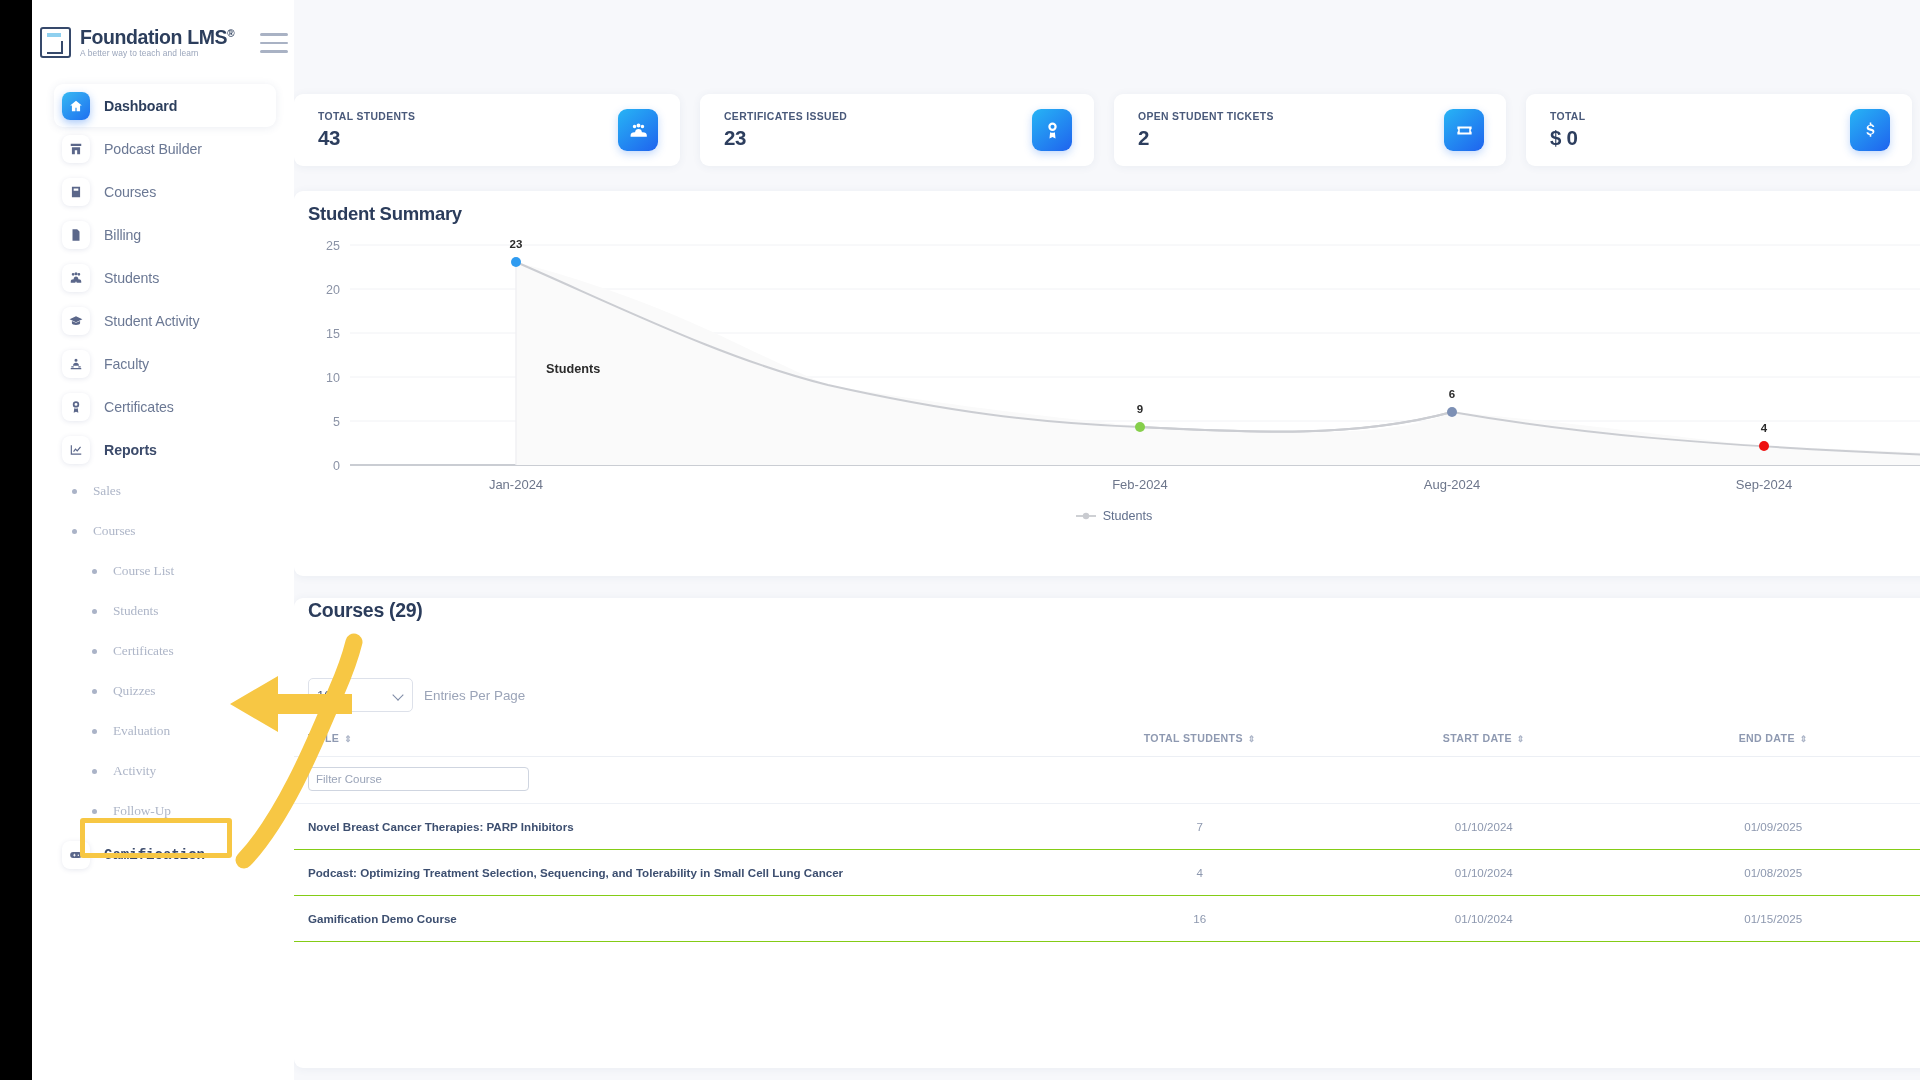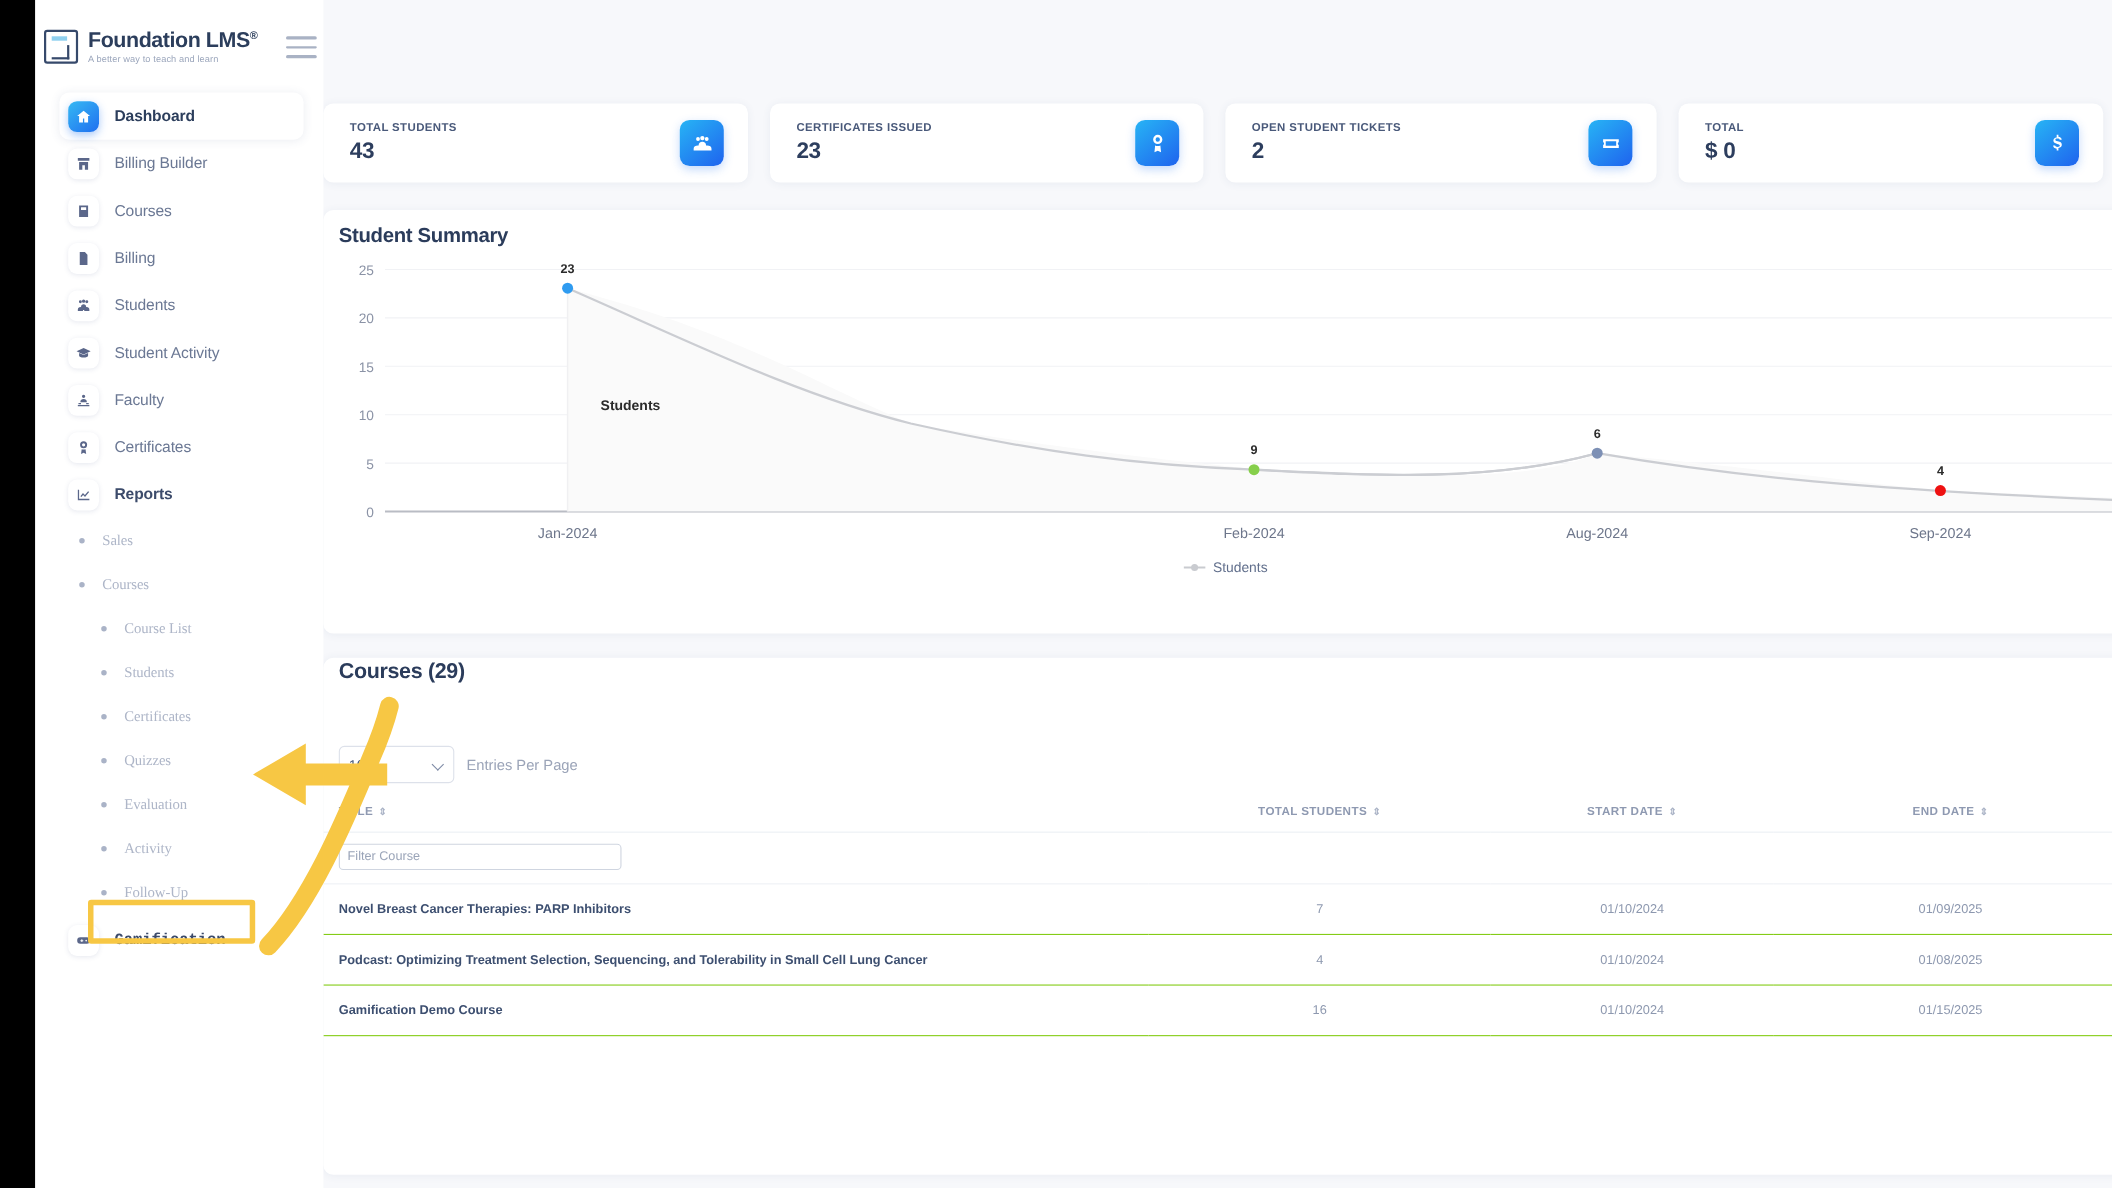--- a/index.html
+++ b/index.html
@@ -177,21 +177,21 @@
   th.c-start { width:240px; text-align:center; }
   th.c-end { width:300px; text-align:center; }
   .sort-ico { display:inline-block; margin-left:5px; color:#aab3c6; font-size:9px; }
   tbody td {
     font-size:11.6px; color:#4e5e7e; padding:16px 0; border-bottom:1px solid #84cc16;
   }
   td.c-title { padding-left:14px; font-weight:bold; color:#3d4f70; }
   td.c-students, td.c-start, td.c-end { text-align:center; color:#8d98af; }
   #filter-row td { padding:10px 0 12px 0; border-bottom:1px solid #eef1f6; }
   #filter-input {
-    margin-left:14px; width:257px; height:24px; border:1px solid #cfd5e0;
+    margin-left:14px; width:221px; height:24px; border:1px solid #cfd5e0;
     border-radius:4px; font-size:11.5px; color:#3d4f70; padding:0 7px;
     font-family:"Liberation Sans", sans-serif; background:#fff;
   }
   #filter-input::placeholder { color:#9aa4b8; }
 </style>
 </head>
 <body>
 
 <div id="app">
 
@@ -215,21 +215,21 @@
         </span>
         <span class="nav-label">Dashboard</span>
       </div>
 
       <div class="nav-item">
         <span class="nav-ico">
           <svg viewBox="0 0 24 24">
               <path d="M3 3h18v4H3V3zm2 6h14v12h-5v-7h-4v7H5V9z"></path>
             </svg>
         </span>
-        <span class="nav-label">Billing Builder</span>
+        <span class="nav-label">Podcast Builder</span>
       </div>
 
       <div class="nav-item">
         <span class="nav-ico">
           <svg viewBox="0 0 24 24">
               <path d="M5 3h14v18H5V3zm3 3v4h8V6H8z"></path>
             </svg>
         </span>
         <span class="nav-label">Courses</span>
       </div>

